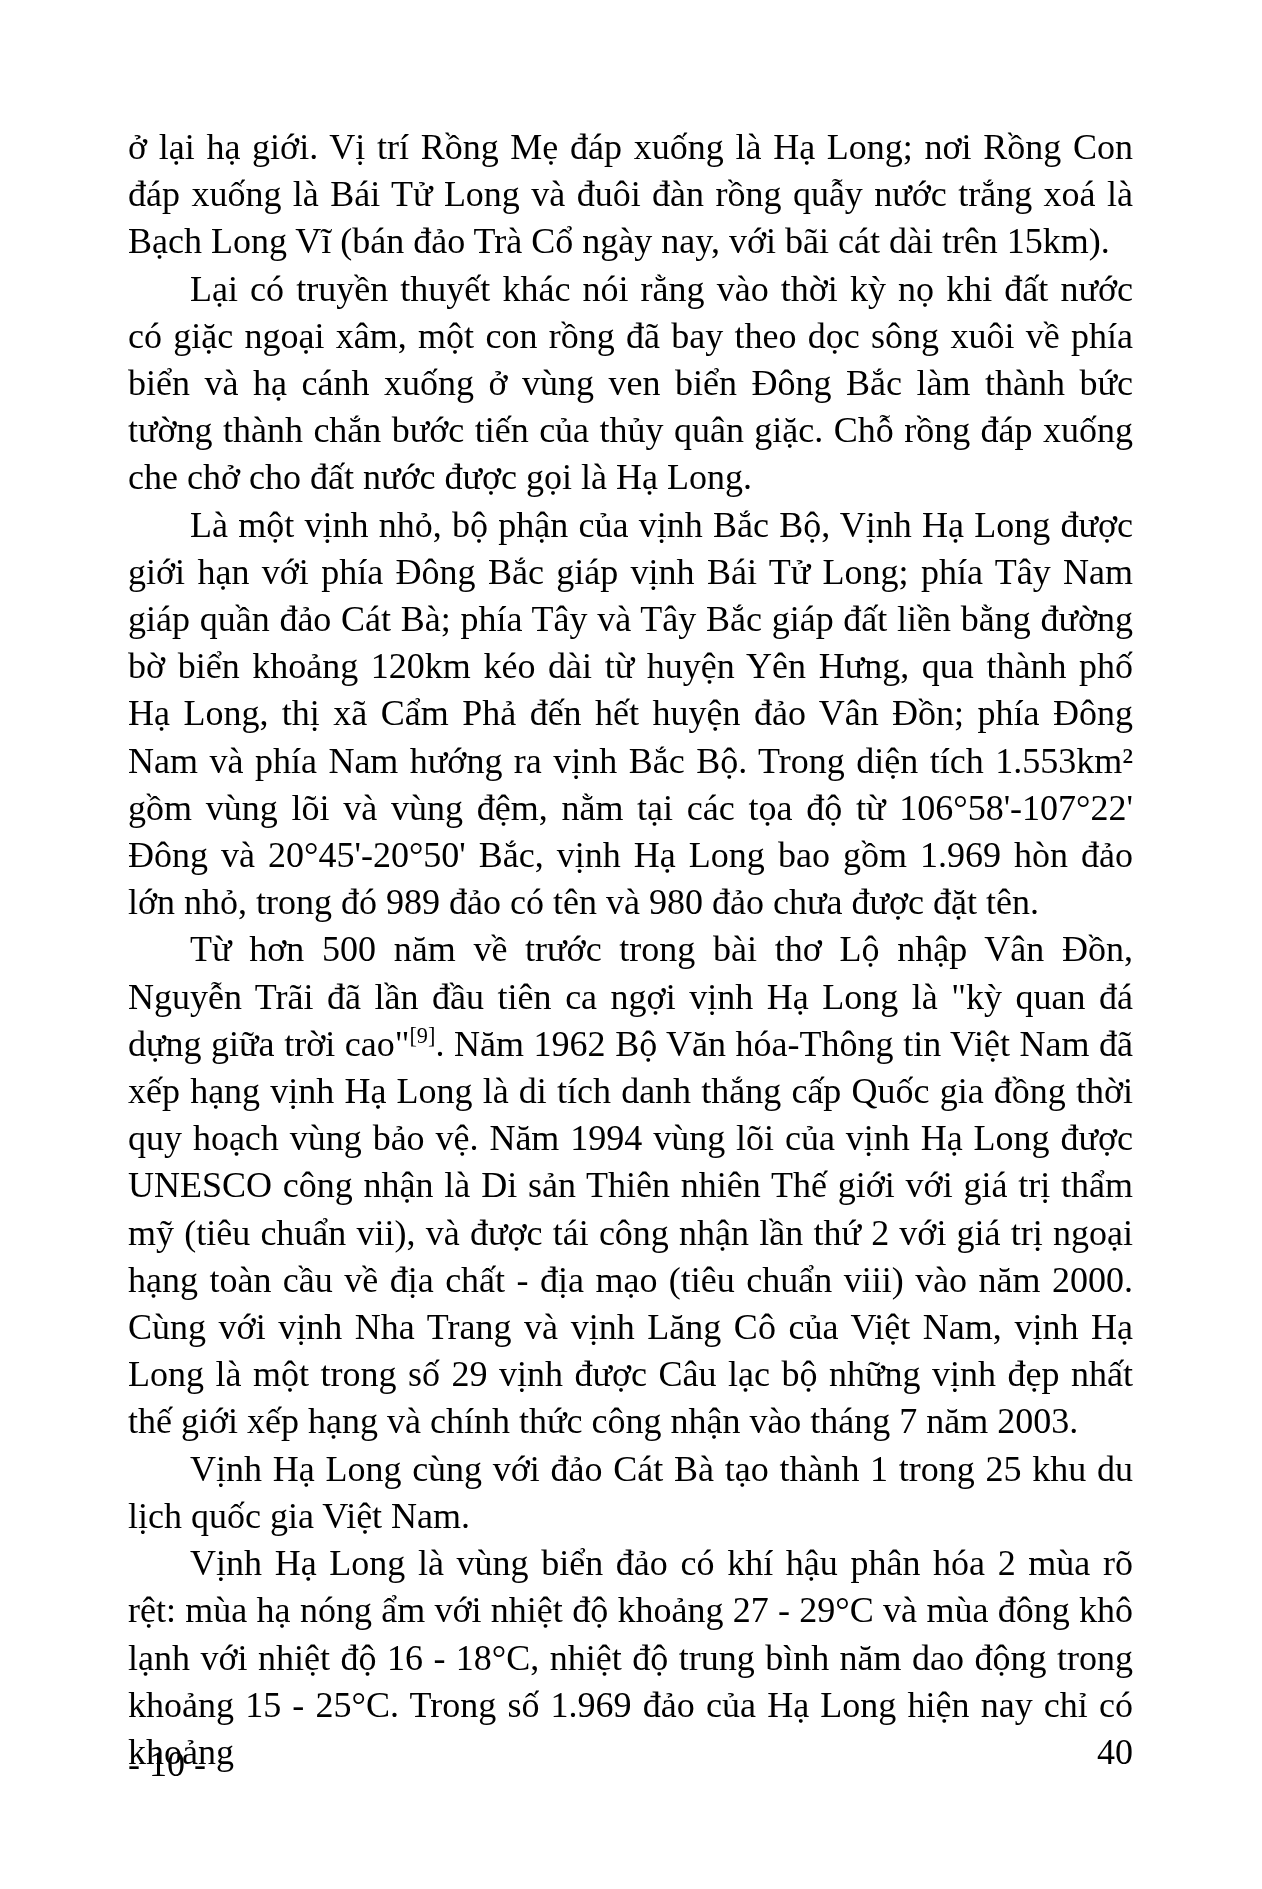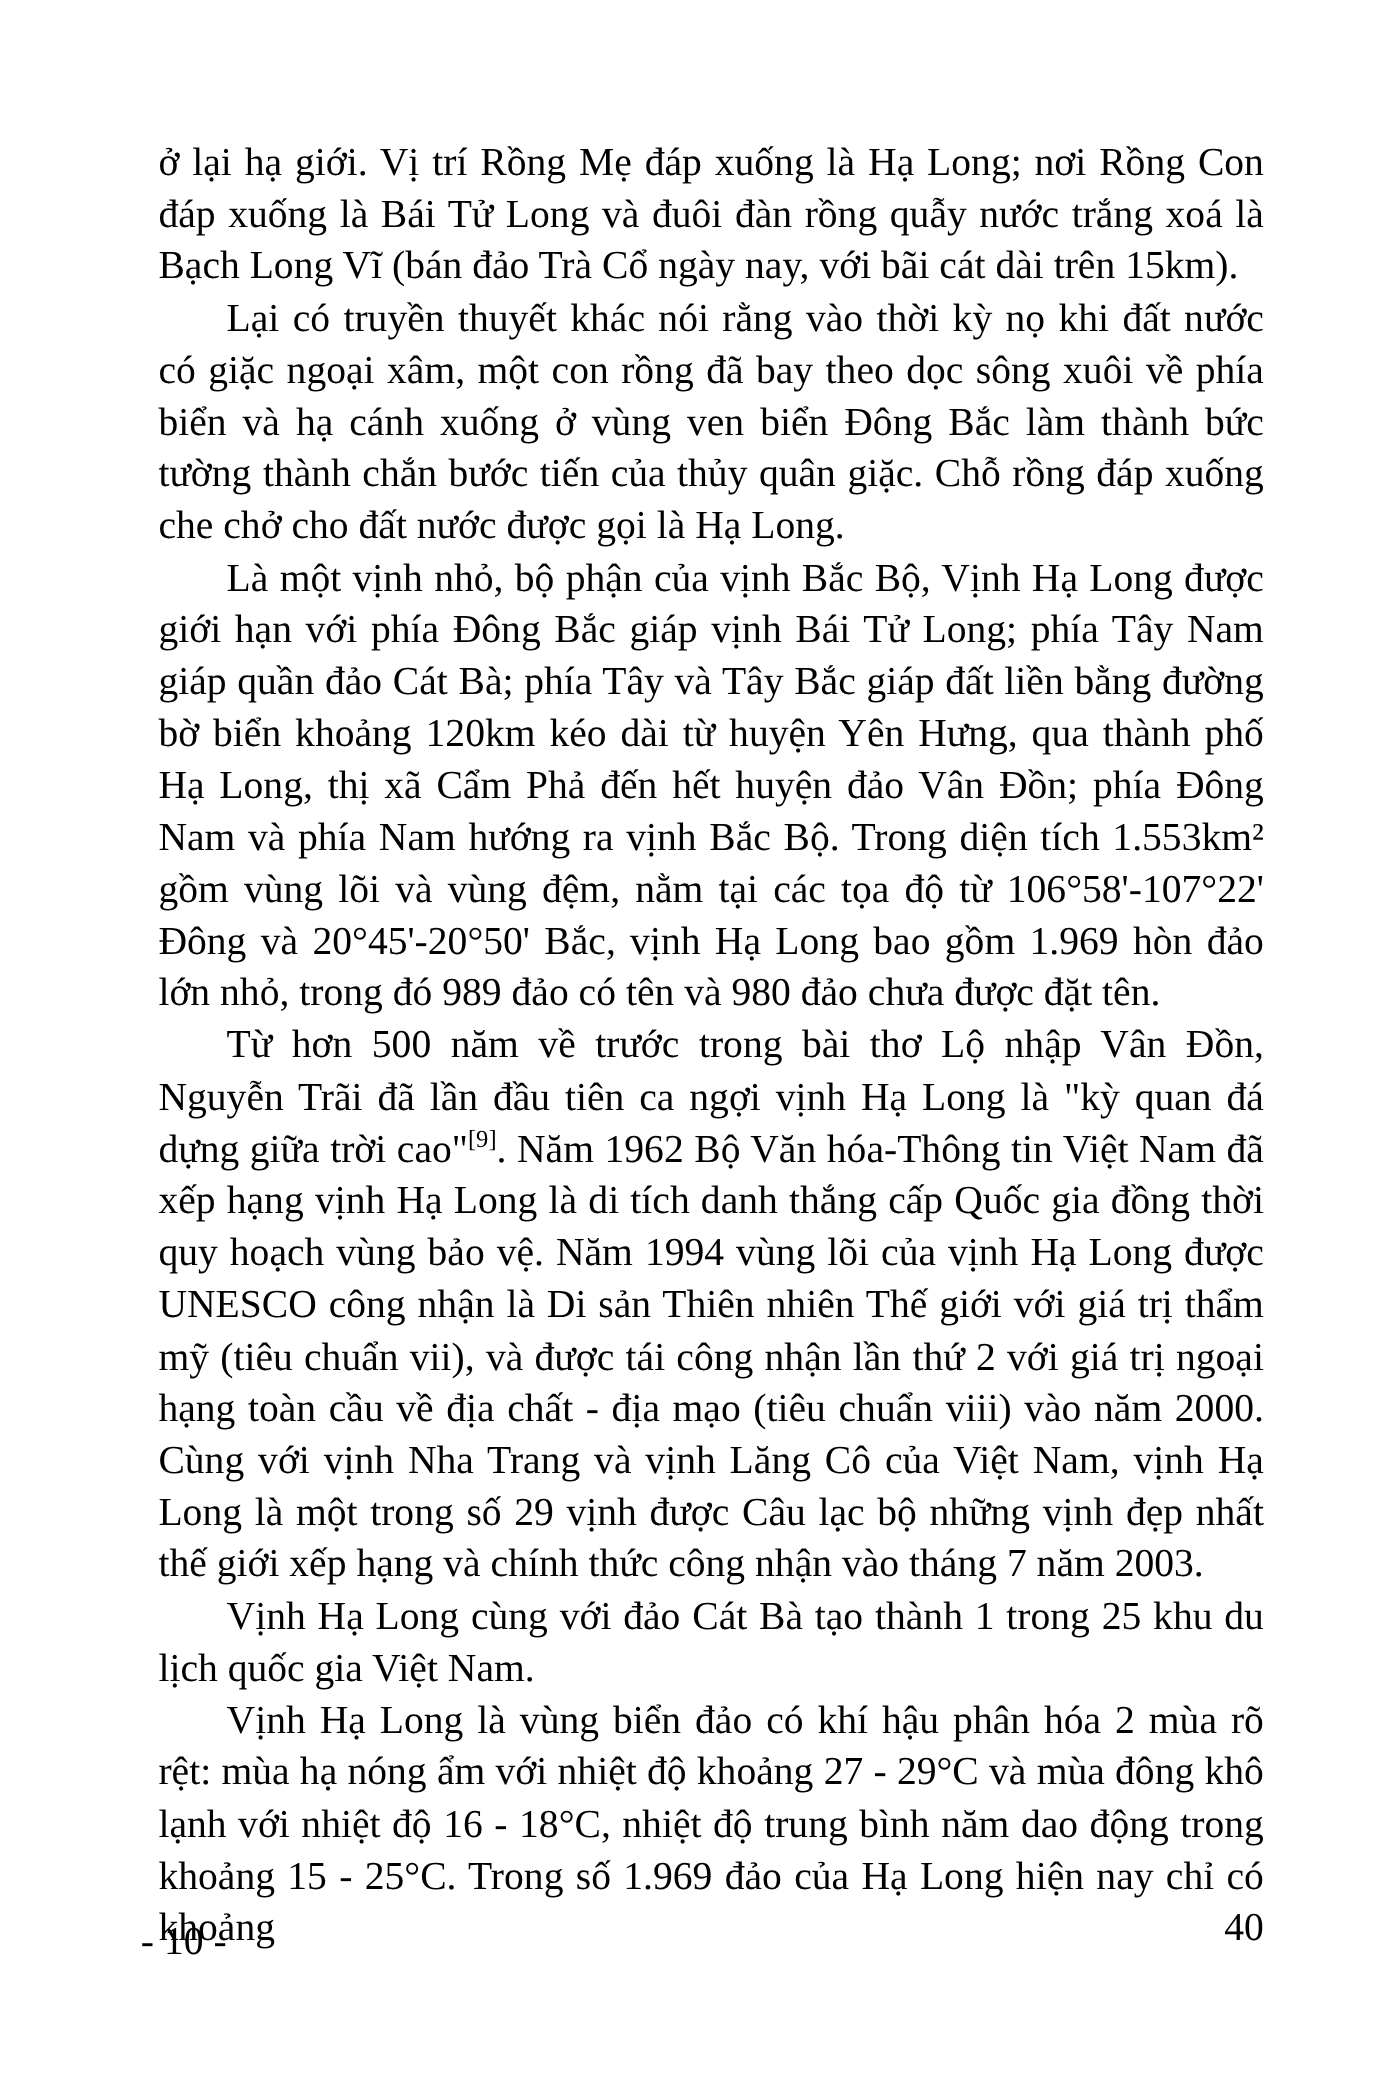--- a/index.html
+++ b/index.html
@@ -11,21 +11,21 @@
     position: relative;
     width: 1262px;
     height: 1889px;
     background: #ffffff;
     color: #000000;
     font-family: "Liberation Serif", "DejaVu Serif", serif;
     overflow: hidden;
   }
   .text-block {
     position: absolute;
-    left: 144px;
+    left: 128px;
     top: 124px;
     width: 1005px;
     font-size: 36px;
     line-height: 47.2px;
     text-align: justify;
     text-justify: inter-word;
   }
   .text-block p {
     margin: 0;
     padding: 0;

